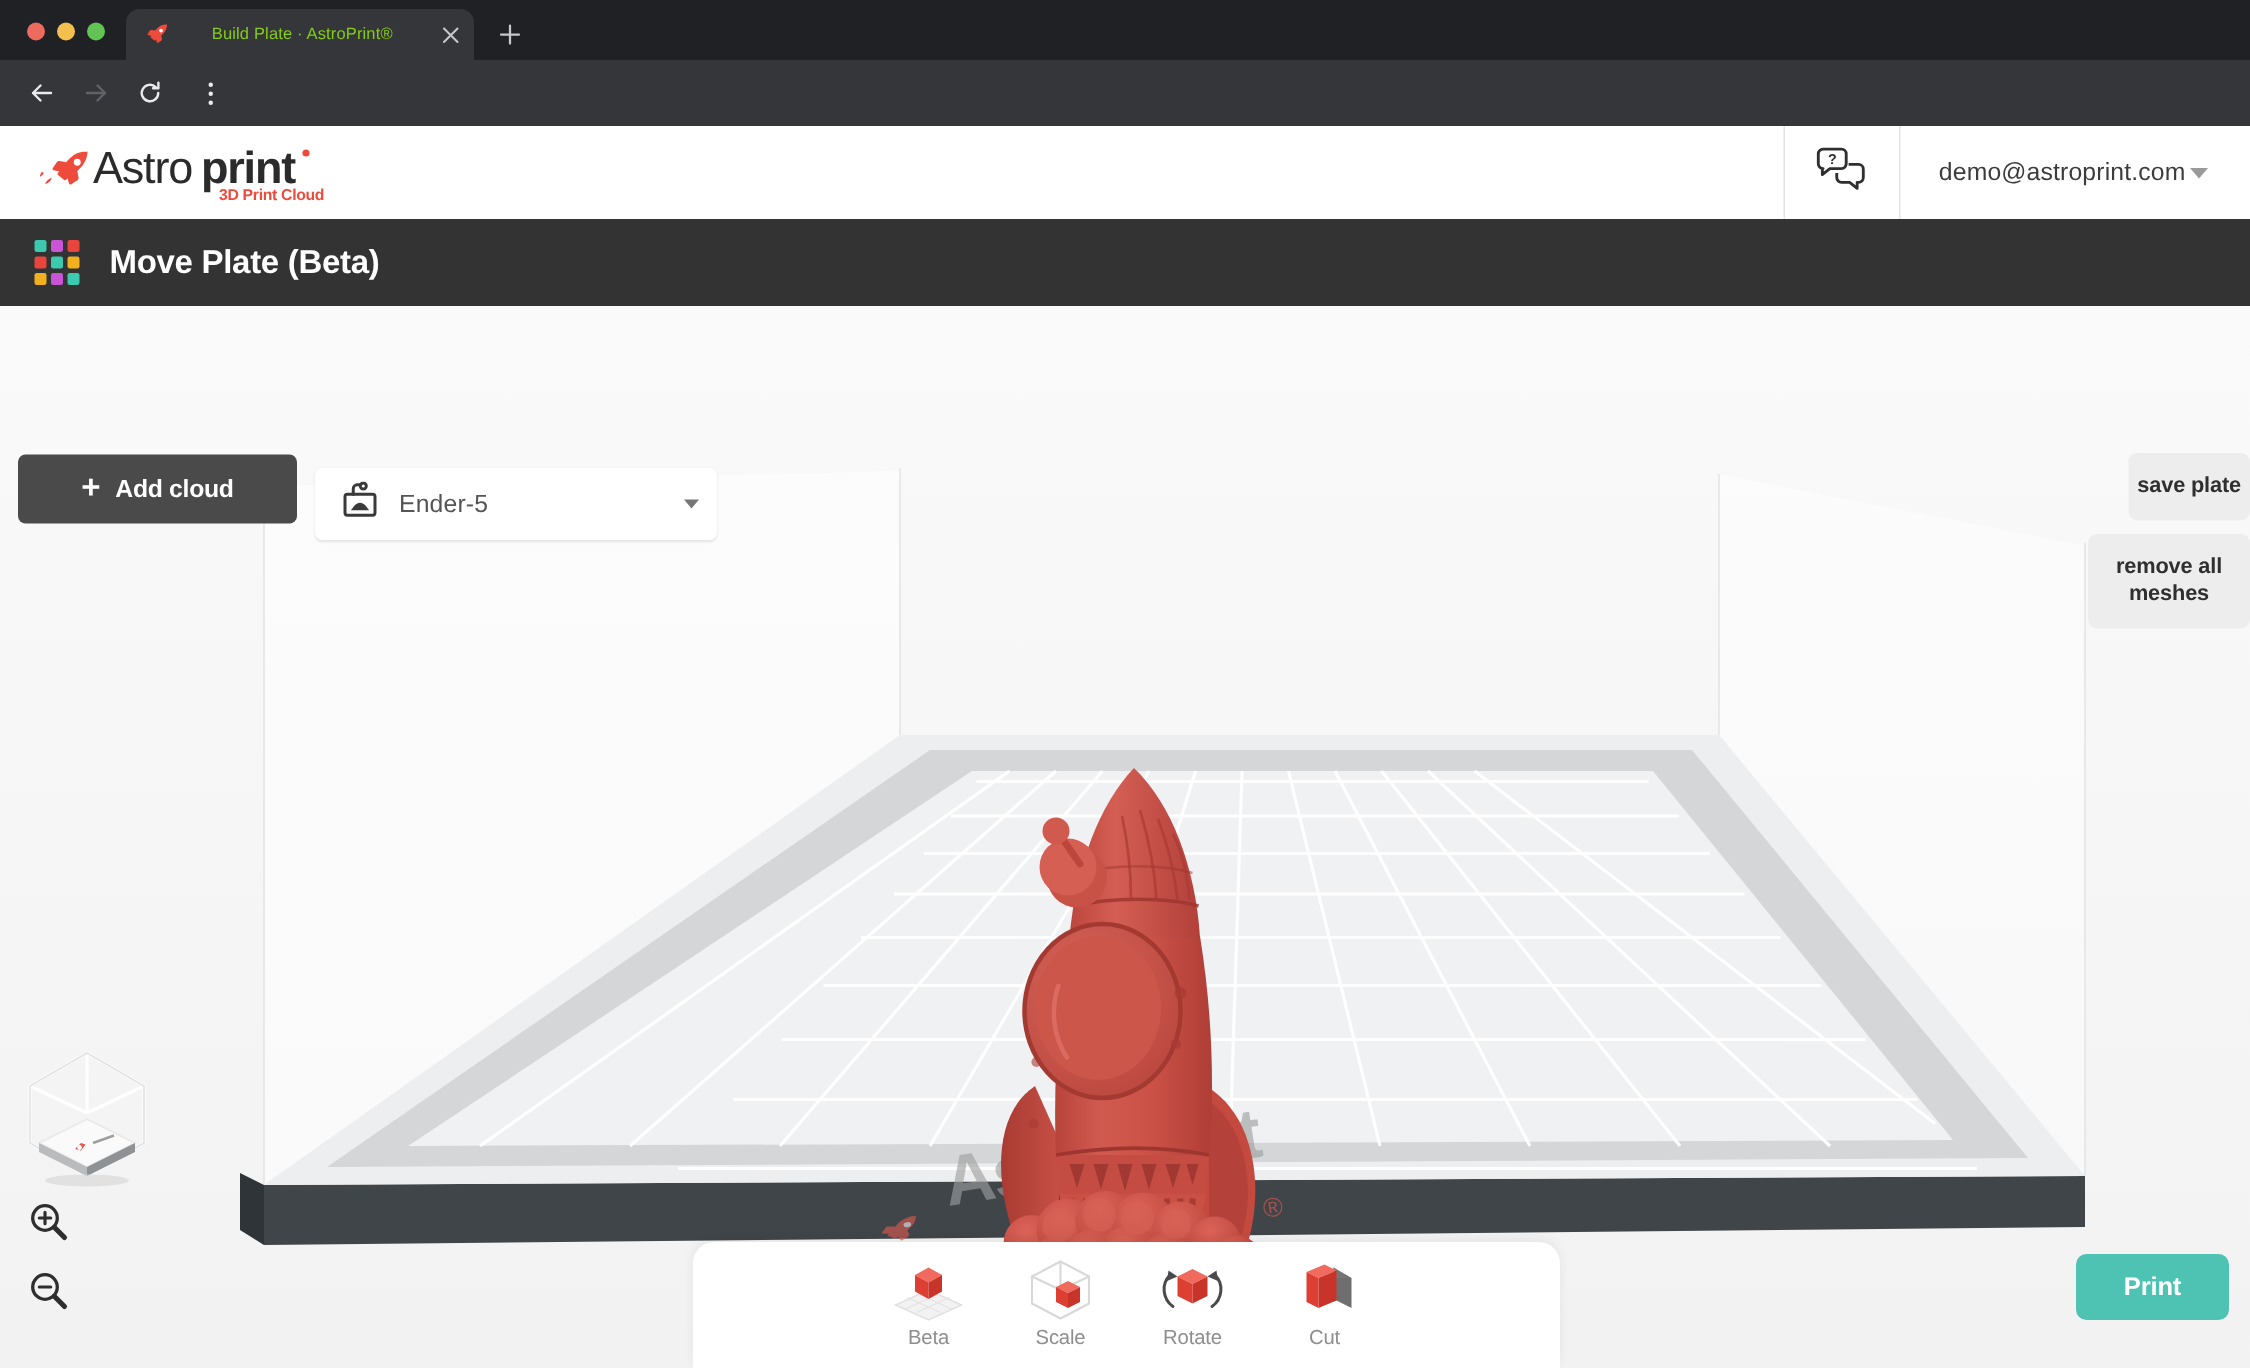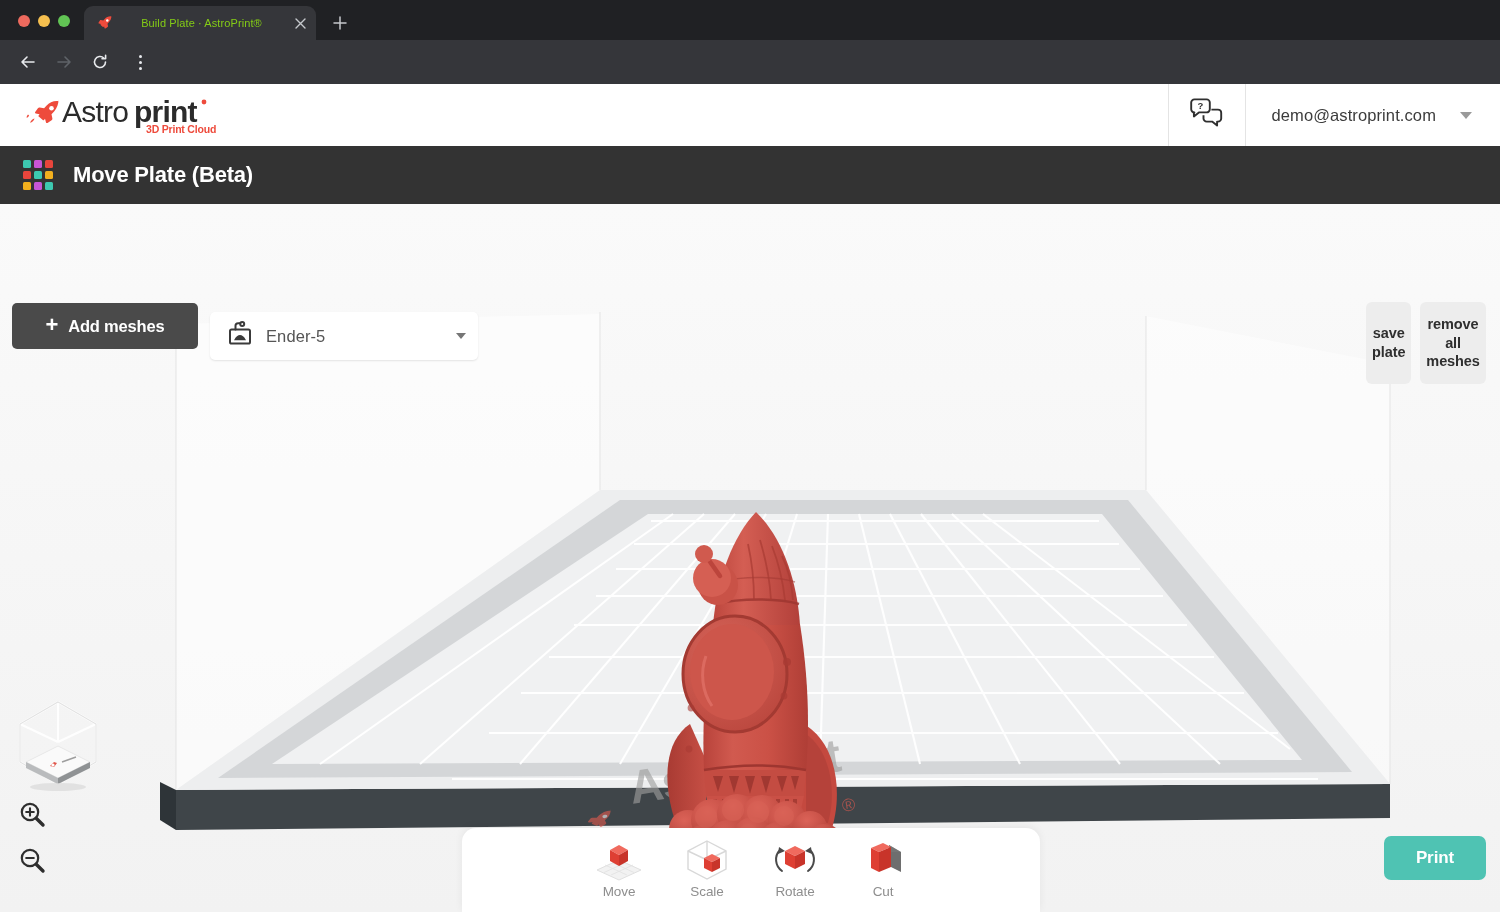--- a/index.html
+++ b/index.html
@@ -94,21 +94,21 @@
   .logo-wrap { padding-left: 24px; display: flex; align-items: flex-end; }
   .logo-svg { display: block; }
   .header-right {
     margin-left: auto; display: flex; align-items: stretch; height: 62px;
   }
   .help-cell {
     width: 78px; display: flex; align-items: center; justify-content: center;
     border-left: 1px solid #E4E4E4; border-right: 1px solid #E4E4E4;
   }
   .account-cell {
-    display: flex; align-items: center; gap: 24px; padding: 0 28px 0 26px;
+    display: flex; align-items: center; gap: 3px; padding: 0 28px 0 26px;
   }
   .account-email { font-size: 16.5px; color: #3C3C3C; letter-spacing: .1px; }
   .caret-down {
     width: 0; height: 0; border-left: 6px solid transparent;
     border-right: 6px solid transparent; border-top: 7px solid #9A9A9A;
   }
 
   
   .title-bar {
     height: 58px; background: #333333; display: flex; align-items: center;
@@ -150,22 +150,22 @@
     pointer-events: auto;
   }
   .printer-name { font-size: 16.5px; color: #555; letter-spacing: .1px; flex: 1; }
   .sel-caret {
     width: 0; height: 0; border-left: 5px solid transparent;
     border-right: 5px solid transparent; border-top: 6px solid #767676;
   }
 
   
   .side-actions {
-    position: absolute; right: 26px; top: 218px; width: 108px;
-    display: flex; gap: 9px; z-index: 30;
+    position: absolute; right: 0; top: 218px; width: 108px;
+    display: flex; flex-direction: column; gap: 9px; z-index: 30; align-items: flex-end;
   }
   .side-btn {
     background: #EDEDED; border: none; border-radius: 6px;
     font-family: "Liberation Sans", sans-serif;
     font-size: 14.5px; font-weight: bold; color: #2F2F2F;
     line-height: 1.28; padding: 13px 6px; text-align: center;
     letter-spacing: -.1px;
   }
 
   
@@ -501,21 +501,21 @@
             <circle cx="775" cy="633" r="9"></circle>
           </g>
         </g>
 
       </svg>
     </div>
 
     <div class="overlay-top">
       <button class="btn-add">
         <span class="plus">+</span>
-        <span>Add meshes</span>
+        <span>Add cloud</span>
       </button>
 
       <div class="printer-select">
         <span>
           <svg width="24" height="26" viewBox="0 0 24 26">
             <rect x="2" y="8.5" width="20" height="14" rx="1.6" fill="none" stroke="#3A3A3A" stroke-width="2"></rect>
             <path d="M7.5 8.5V4.8a2.6 2.6 0 0 1 2.6-2.6h2.2" fill="none" stroke="#3A3A3A" stroke-width="2" stroke-linecap="round"></path>
             <circle cx="14.2" cy="3" r="2" fill="none" stroke="#3A3A3A" stroke-width="2"></circle>
             <path d="M6 19.2c1.9-3.4 4-5.1 6-5.1s4.1 1.7 6 5.1z" fill="#3A3A3A"></path>
           </svg>
@@ -576,21 +576,21 @@
 
           <polygon points="26,24 48,34 26,44 4,34" fill="#F2F2F2" stroke="#E0E0E0" stroke-width="1"></polygon>
           <g stroke="#E3E3E3" stroke-width=".9">
             <path d="M12 29 L34 39 M19 26.5 L41 36.5 M40 29 L18 39 M33 26.5 L11 36.5"></path>
           </g>
 
           <polygon points="17,14 26,9 35,14 26,19" fill="#F06A5E"></polygon>
           <polygon points="17,14 26,19 26,30 17,25" fill="#DE3F33"></polygon>
           <polygon points="26,19 35,14 35,25 26,30" fill="#C8342A"></polygon>
         </svg>
-        <span class="tool-label">Move</span>
+        <span class="tool-label">Beta</span>
       </div>
 
       <div class="tool">
         <svg class="tool-ico" viewBox="0 0 52 46">
 
           <g stroke="#D8D8D8" stroke-width="1.4" fill="none">
             <polygon points="26,5 45,15 45,33 26,43 7,33 7,15"></polygon>
             <path d="M26,5 26,24 M26,24 7,15 M26,24 45,15"></path>
           </g>
 

